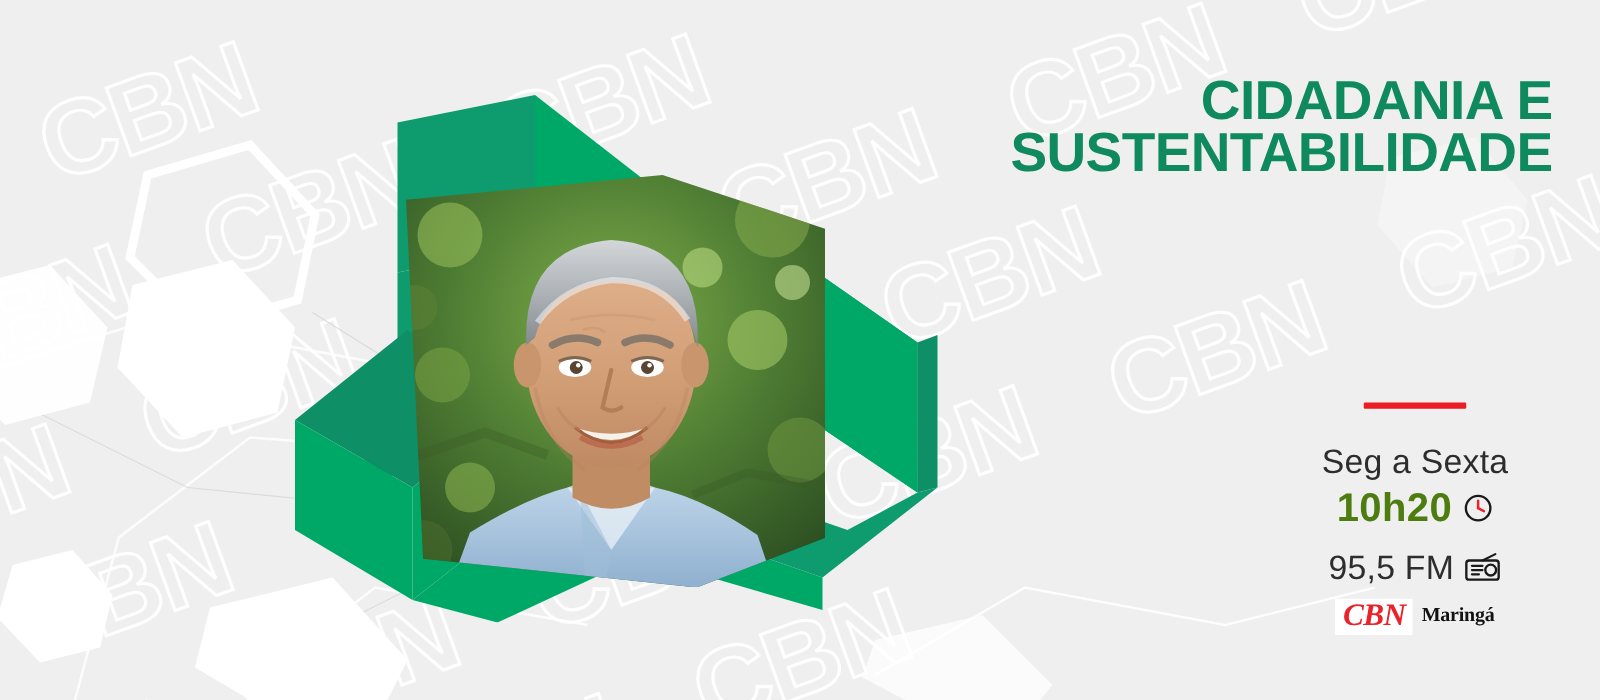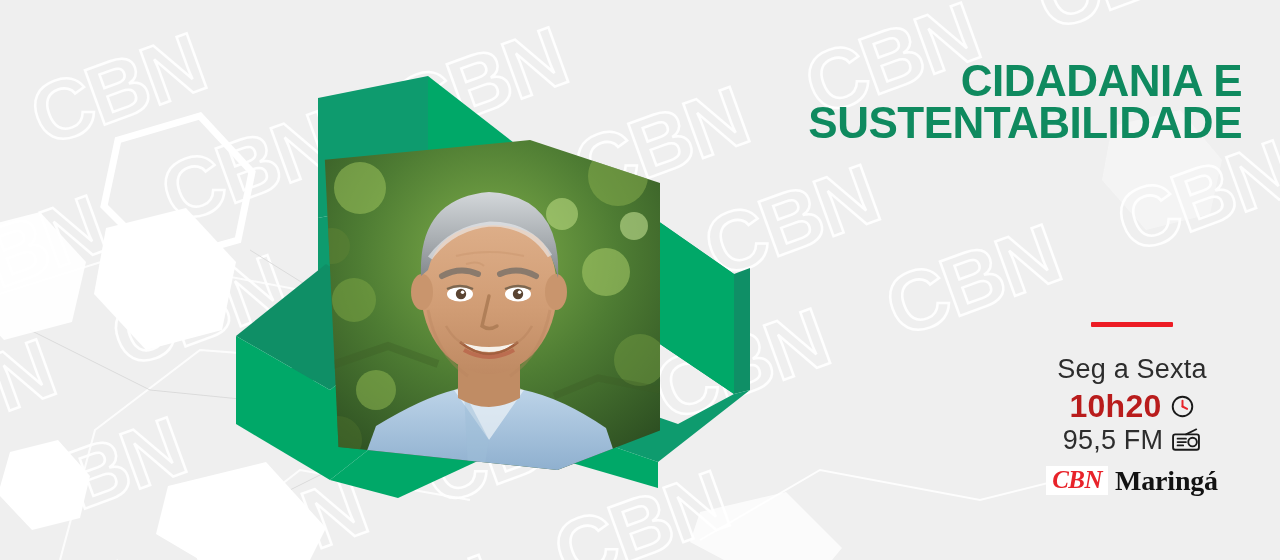--- a/index.html
+++ b/index.html
@@ -50,33 +50,33 @@
     margin-top:12px;font-size:25px;font-style:italic;color:#3a3a3a;
     letter-spacing:.1px;
   }
 
   
   .info{position:absolute;right:38px;top:322px;width:220px;text-align:center;}
   .redbar{width:82px;height:5px;background:#ed1c24;margin:0 auto 14px auto;border-radius:1px;}
   .days{font-size:27px;color:#2d2d2d;font-weight:400;letter-spacing:.2px;line-height:1.1;margin-top:28px;}
   .time-row,.freq-row{display:flex;align-items:center;justify-content:center;gap:8px;}
   .time-row{margin-top:3px;}
-  .time{font-size:32px;font-weight:bold;color:#b91c1c;letter-spacing:.3px;}
-  .freq-row{margin-top:0;}
+  .time{font-size:32px;font-weight:bold;color:#4d7c0f;letter-spacing:.3px;}
+  .freq-row{margin-top:14px;}
   .freq{font-size:27px;color:#2d2d2d;font-weight:400;letter-spacing:.2px;}
   .brand-row{margin-top:9px;display:flex;align-items:center;justify-content:center;gap:7px;}
   .cbn-mark{
     background:#fff;padding:1px 6px 2px 6px;
     font-family:"Liberation Serif","DejaVu Serif",serif;
     font-weight:bold;font-style:italic;font-size:25px;color:#e8232a;
     letter-spacing:-.5px;line-height:1.05;
   }
   .city{
     font-family:"Liberation Serif","DejaVu Serif",serif;
-    font-weight:bold;font-size:28px;color:#121212;letter-spacing:-.2px;text-align:right;
+    font-weight:bold;font-size:16px;color:#121212;letter-spacing:-.2px;text-align:right;
   }
 </style>
 </head>
 <body>
 
 <div class="banner">
 
   <div class="bg-wm">
     <div class="wm-row">
 

